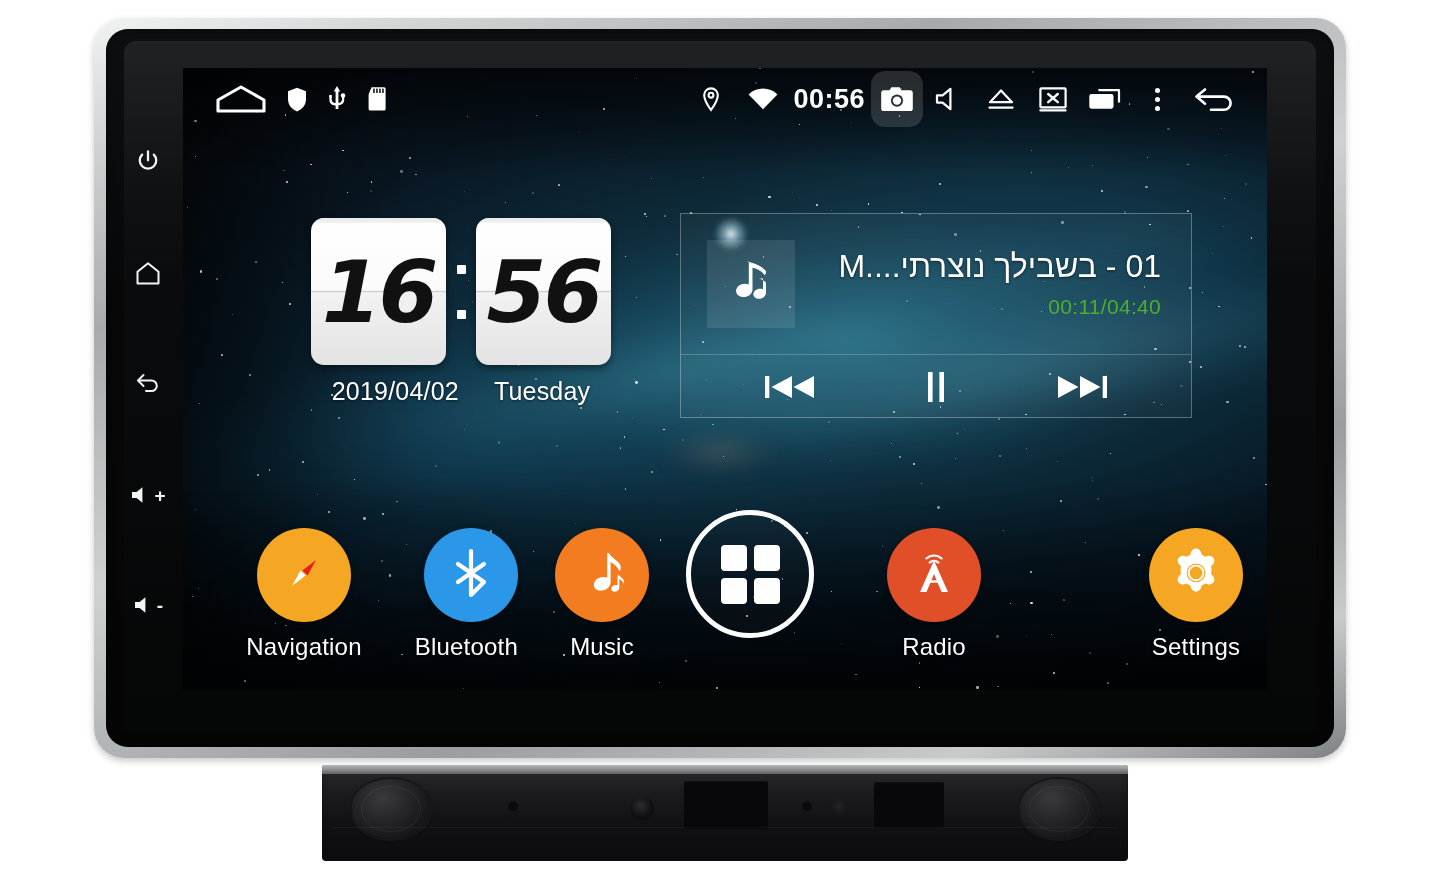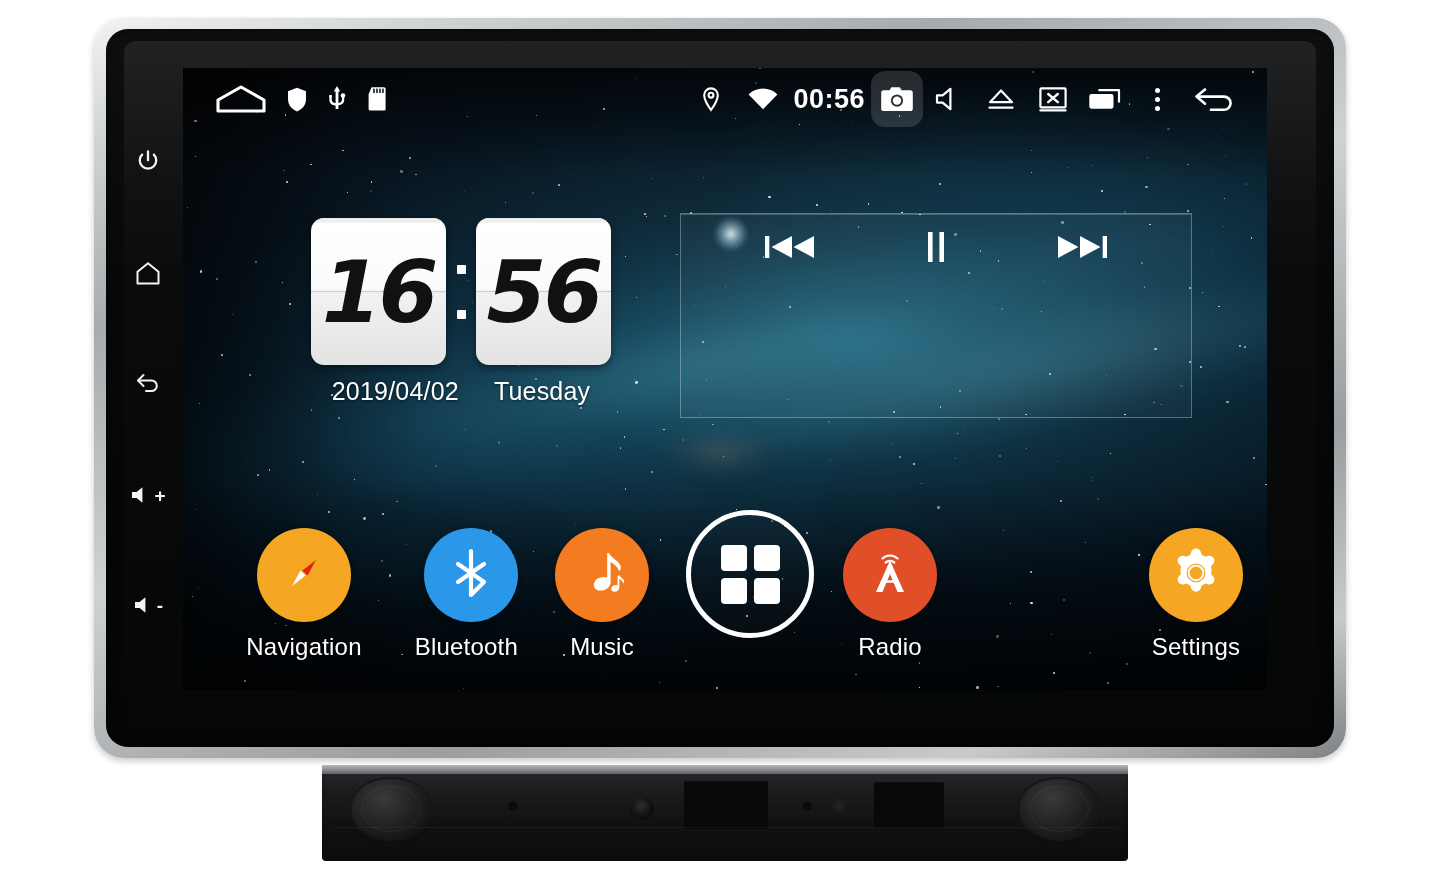--- a/index.html
+++ b/index.html
@@ -671,20 +671,34 @@
           <span>56</span>
         </div>
       </div>
       <div class="clock-sub">
         <span>2019/04/02</span>
         <span>Tuesday</span>
       </div>
     </div>
 
     <div class="musicwidget">
+      <div class="mw-top">
+        <div class="mw-art">
+          <span>
+            <svg width="58" height="58" viewBox="0 0 58 58" fill="#ffffff">
+              <path d="M24.5 8.5 C 33 10 40 13.5 43.5 17.5 C 44.5 19 44.2 21 42.5 22 C 41 19.2 36 16 30.5 14.8 V 36.5 c 0 4.4 -4.2 7.6 -9 7.6 -4.3 0 -7.4 -2.6 -7.4 -6 0 -4.1 4 -7.3 9 -7.3 1.4 0 2.6 .2 3.7 .6 V 8.5 Z"></path>
+              <path d="M37 25.5 c 3.2 1 5.6 2.4 7 4 V 39.6 c 0 3.6 -3.2 6.2 -7 6.2 -3.2 0 -5.6 -2 -5.6 -4.6 0 -3.1 3 -5.5 6.8 -5.5 1 0 2 .15 2.8 .45 V 25.5 Z"></path>
+            </svg>
+          </span>
+        </div>
+        <div class="mw-meta">
+          <div class="mw-title">01 - בשבילך נוצרתי....M</div>
+          <div class="mw-time">00:11/04:40</div>
+        </div>
+      </div>
       <div class="mw-divider"></div>
       <div class="mw-controls">
 
         <span class="mw-btn">
           <svg width="54" height="32" viewBox="0 0 54 32" fill="#ffffff">
             <rect x="2" y="5" width="4.3" height="22"></rect>
             <path d="M29 5 V 27 L 8.5 16 Z"></path>
             <path d="M51 5 V 27 L 30.5 16 Z"></path>
           </svg>
         </span>
@@ -749,21 +763,21 @@
             <span class="grid4">
               <i></i>
                 <i></i>
                 <i></i>
                 <i></i>
             </span>
           </div>
           <div class="applabel"></div>
         </div>
 
-        <div class="appitem" style="left:642px;">
+        <div class="appitem" style="left:686px;">
           <div class="appcircle" style="background:#e14f28;">
             <span>
               <svg width="56" height="56" viewBox="0 0 56 56" fill="none" stroke="#ffffff">
                 <path d="M20.4 13.5 a 11 11 0 0 1 15.2 0" stroke-width="2.1" stroke-linecap="round"></path>
                 <path d="M23.6 17.6 a 6.6 6.6 0 0 1 8.8 0" stroke-width="2.1" stroke-linecap="round"></path>
                 <circle cx="28" cy="23.6" r="3" fill="#ffffff" stroke="none"></circle>
                 <path d="M28 15.5 L 42 47 H 35.5 L 28 29 L 20.5 47 H 14 Z" fill="#ffffff" stroke="none"></path>
                 <path d="M21.6 36.5 H 34.4" stroke="#ffffff" stroke-width="2.6" stroke-linecap="round"></path>
               </svg>
             </span>

